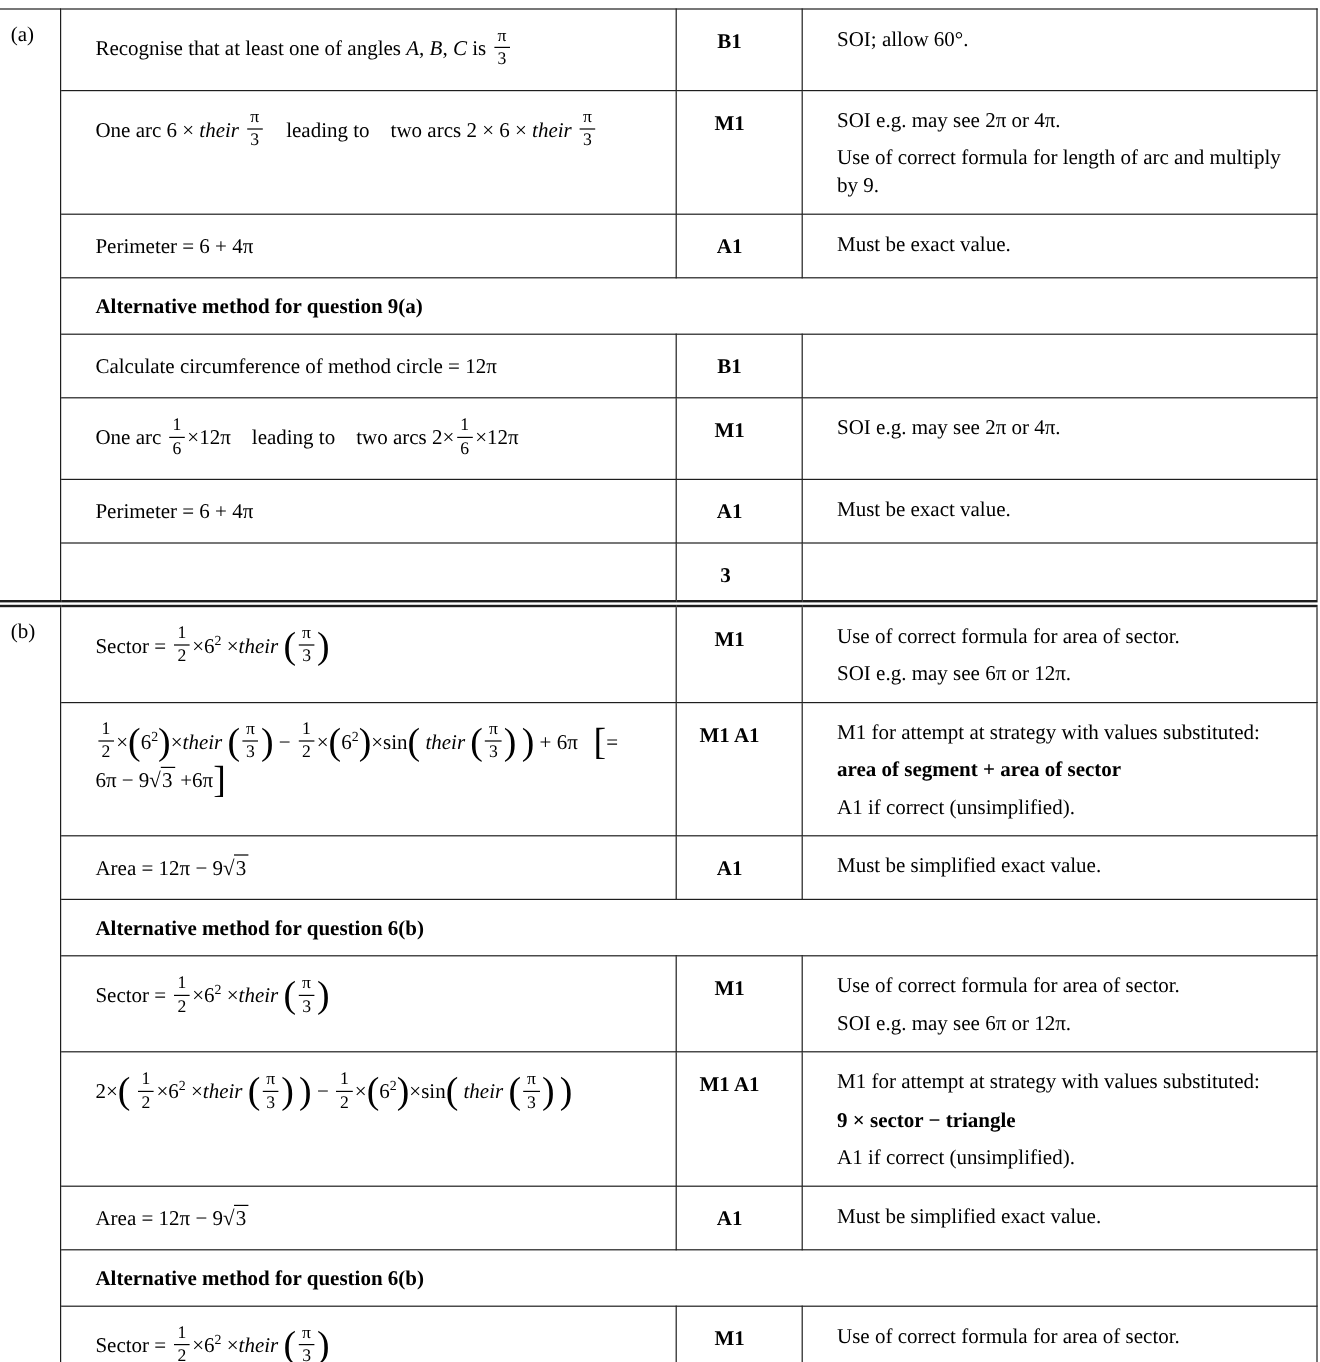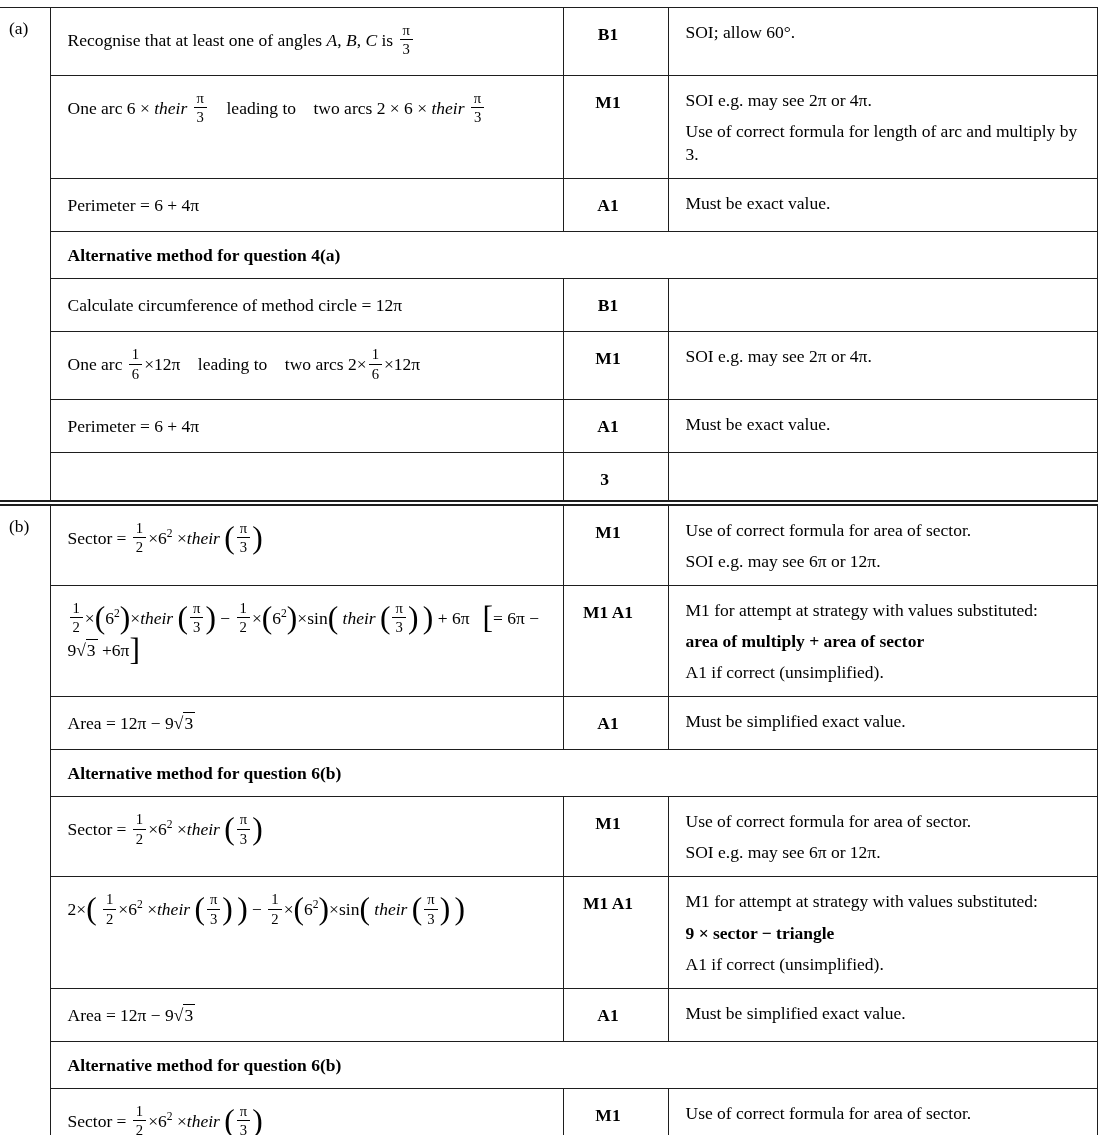--- a/index.html
+++ b/index.html
@@ -33,21 +33,21 @@
   .frac {
     display: inline-block; vertical-align: middle; text-align: center;
     font-size: 0.84em; line-height: 1.12; margin: 1px 2px; position: relative; top: -2px;
   }
   .frac .num { display: block; border-bottom: 1.4px solid #000; padding: 0 3px 1px 3px; }
   .frac .den { display: block; padding: 1px 3px 0 3px; }
   .big { font-size: 1.8em; line-height: 0; vertical-align: -0.13em; }
   .ms sup { font-size: 66%; line-height: 0; }
   .sqrt { white-space: nowrap; }
   .sqrt .rad { border-top: 1.4px solid #000; padding: 0 2px 0 1px; }
-  .mrow { display: inline-block; margin: 4px 4px; }
+  .mrow { display: inline-block; margin: 4px 16px; }
 </style>
 </head>
 <body>
 
 <div class="page">
   <table class="ms">
     <colgroup>
       <col style="width:50px">
       <col style="width:513px">
       <col style="width:105px">
@@ -56,29 +56,29 @@
     <tbody id="ms-body">
         <tr>
           <td class="part" rowspan="8">(a)</td>
           <td class="answer"><span class="mrow">Recognise that at least one of angles <i>A</i>, <i>B</i>, <i>C</i> is <span class="frac"><span class="num">π</span><span class="den">3</span></span></span></td>
           <td class="marks"><span class="mrow">B1</span></td>
           <td class="guidance"><span class="mrow">SOI; allow 60°.</span></td>
         </tr>
         <tr>
           <td class="answer"><span class="mrow">One arc 6 × <i>their</i> <span class="frac"><span class="num">π</span><span class="den">3</span></span>  leading to  two arcs 2 × 6 × <i>their</i> <span class="frac"><span class="num">π</span><span class="den">3</span></span></span></td>
           <td class="marks"><span class="mrow">M1</span></td>
-          <td class="guidance"><span class="mrow">SOI e.g. may see 2π or 4π.</span><br><span class="mrow">Use of correct formula for length of arc and multiply by 3.</span></td>
+          <td class="guidance"><span class="mrow">SOI e.g. may see 2π or 4π.</span><br><span class="mrow">Use of correct formula for length of arc and multiply by 9.</span></td>
         </tr>
         <tr>
           <td class="answer"><span class="mrow">Perimeter = 6 +  4π</span></td>
           <td class="marks"><span class="mrow">A1</span></td>
           <td class="guidance"><span class="mrow">Must be exact value.</span></td>
         </tr>
         <tr>
-          <td class="alt" colspan="3"><span class="mrow">Alternative method for question 4(a)</span></td>
+          <td class="alt" colspan="3"><span class="mrow">Alternative method for question 9(a)</span></td>
         </tr>
         <tr>
           <td class="answer"><span class="mrow">Calculate circumference of method circle = 12π</span></td>
           <td class="marks"><span class="mrow">B1</span></td>
           <td class="guidance"></td>
         </tr>
         <tr>
           <td class="answer"><span class="mrow">One arc <span class="frac"><span class="num">1</span><span class="den">6</span></span>×12π  leading to  two arcs 2×<span class="frac"><span class="num">1</span><span class="den">6</span></span>×12π</span></td>
           <td class="marks"><span class="mrow">M1</span></td>
           <td class="guidance"><span class="mrow">SOI e.g. may see 2π or 4π.</span></td>
@@ -95,21 +95,21 @@
         </tr>
         <tr class="section-start">
           <td class="part" rowspan="12">(b)</td>
           <td class="answer"><span class="mrow">Sector = <span class="frac"><span class="num">1</span><span class="den">2</span></span>×6<sup>2</sup> ×<i>their</i> <span class="big">(</span><span class="frac"><span class="num">π</span><span class="den">3</span></span><span class="big">)</span></span></td>
           <td class="marks"><span class="mrow">M1</span></td>
           <td class="guidance"><span class="mrow">Use of correct formula for area of sector.</span><br><span class="mrow">SOI e.g. may see 6π or 12π.</span></td>
         </tr>
         <tr>
           <td class="answer"><span class="mrow"><span class="frac"><span class="num">1</span><span class="den">2</span></span>×<span class="big">(</span>6<sup>2</sup><span class="big">)</span>×<i>their</i> <span class="big">(</span><span class="frac"><span class="num">π</span><span class="den">3</span></span><span class="big">)</span> − <span class="frac"><span class="num">1</span><span class="den">2</span></span>×<span class="big">(</span>6<sup>2</sup><span class="big">)</span>×sin<span class="big">(</span> <i>their</i> <span class="big">(</span><span class="frac"><span class="num">π</span><span class="den">3</span></span><span class="big">)</span> <span class="big">)</span> + 6π  <span class="big">[</span>= 6π − 9<span class="sqrt">√<span class="rad">3</span></span> +6π<span class="big">]</span></span></td>
           <td class="marks"><span class="mrow">M1 A1</span></td>
-          <td class="guidance"><span class="mrow">M1 for attempt at strategy with values substituted:</span><br><span class="mrow"><b>area of multiply + area of sector</b></span><br><span class="mrow">A1 if correct (unsimplified).</span></td>
+          <td class="guidance"><span class="mrow">M1 for attempt at strategy with values substituted:</span><br><span class="mrow"><b>area of segment + area of sector</b></span><br><span class="mrow">A1 if correct (unsimplified).</span></td>
         </tr>
         <tr>
           <td class="answer"><span class="mrow">Area = 12π − 9<span class="sqrt">√<span class="rad">3</span></span></span></td>
           <td class="marks"><span class="mrow">A1</span></td>
           <td class="guidance"><span class="mrow">Must be simplified exact value.</span></td>
         </tr>
         <tr>
           <td class="alt" colspan="3"><span class="mrow">Alternative method for question 6(b)</span></td>
         </tr>
         <tr>

